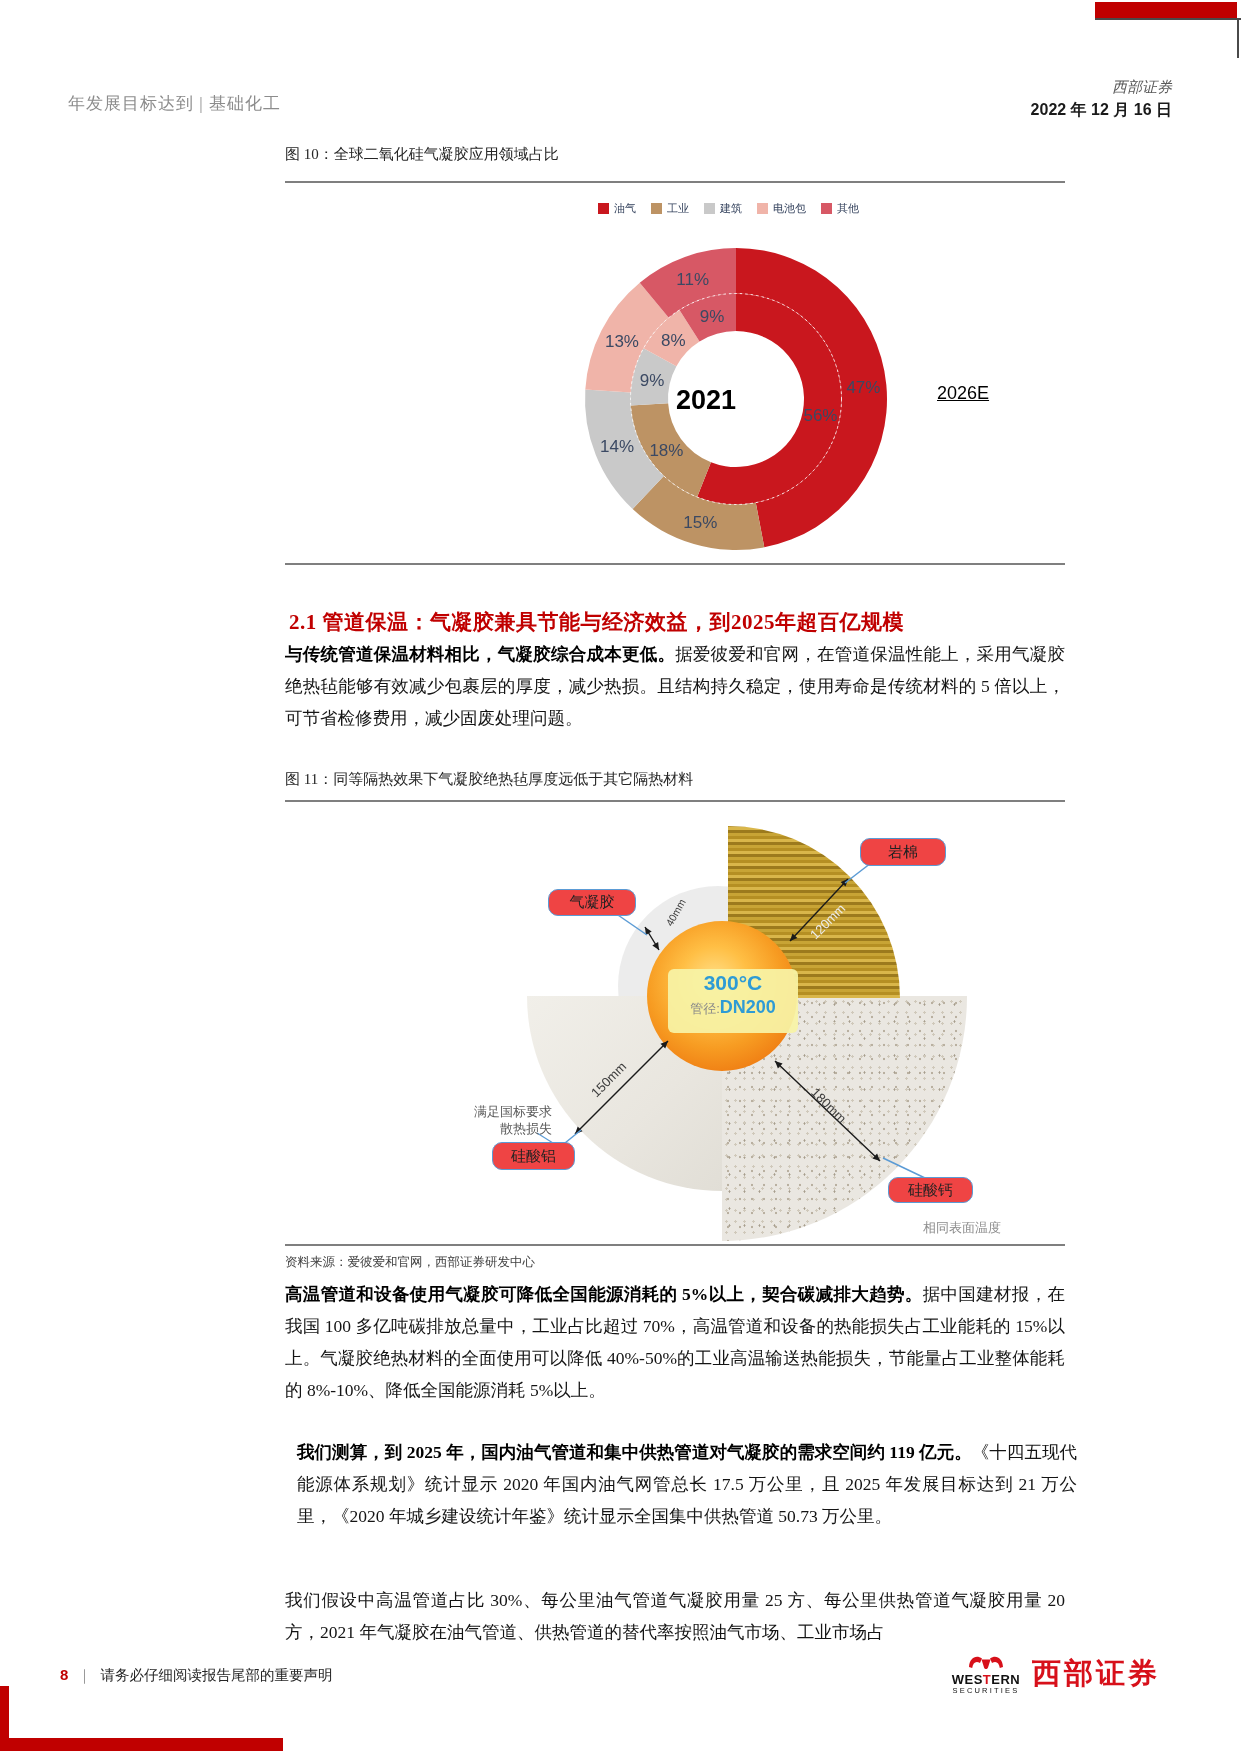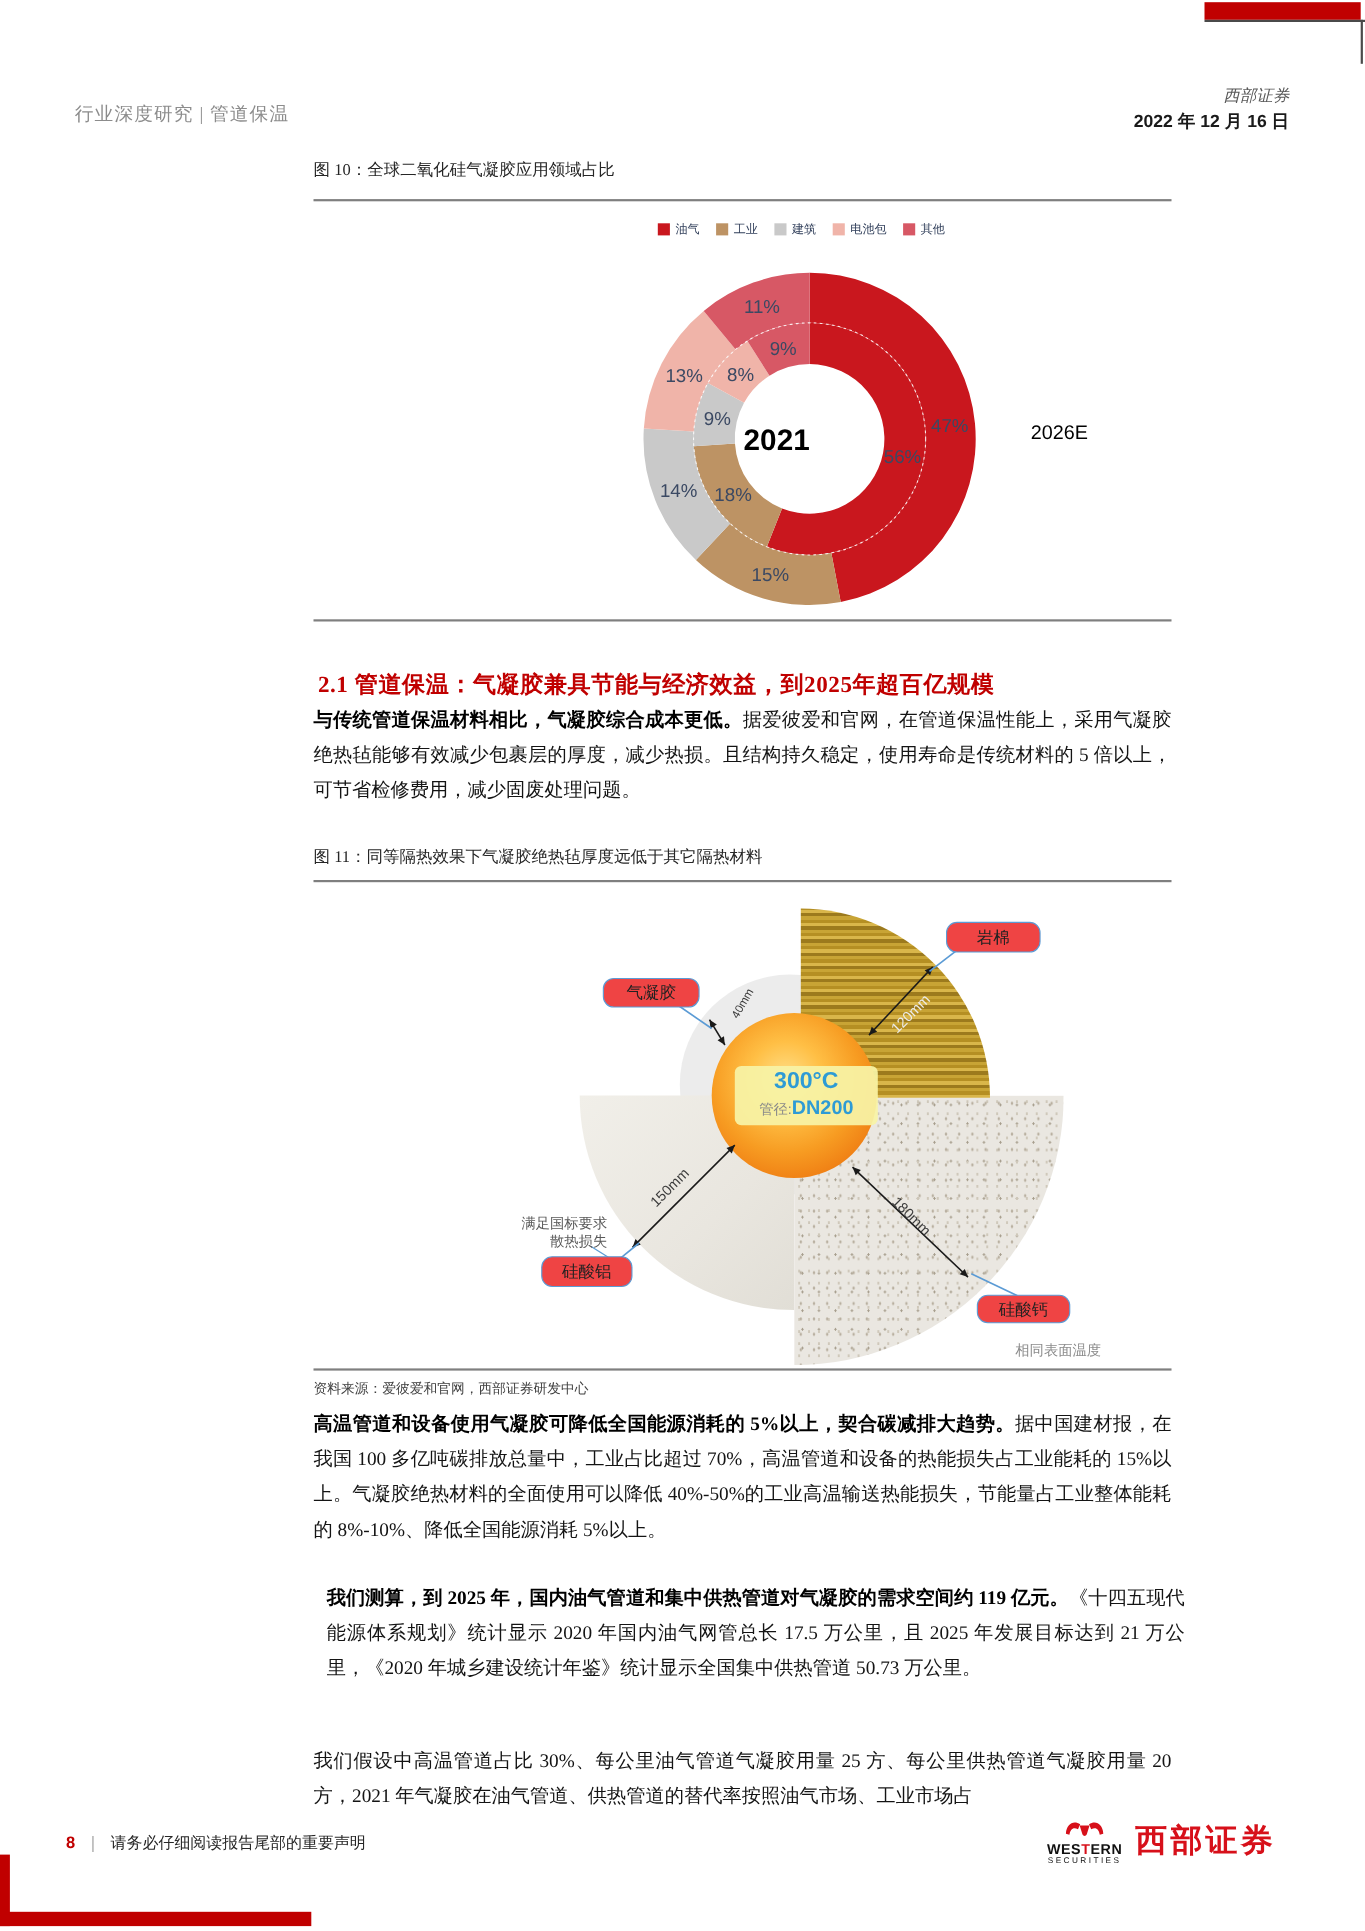--- a/index.html
+++ b/index.html
@@ -17,21 +17,21 @@
   
   .col{left:285px;width:780px;}
   .fig-title{font-size:15px;color:#262626;}
   .rule{height:2px;background:#7f7f7f;}
   
   .legend{display:flex;gap:15px;align-items:center;font-family:"Liberation Sans",sans-serif;}
   .legend .item{display:flex;align-items:center;gap:5px;font-size:11px;color:#33415c;}
   .legend .sw{width:11px;height:11px;display:inline-block;}
   .donut-center{font-size:27px;font-weight:bold;color:#000;text-align:left;
                 font-family:"Liberation Sans",sans-serif;}
-  .donut-outer-label{font-size:18px;color:#000;font-family:"Liberation Sans",sans-serif;}
+  .donut-outer-label{font-size:18px;color:#000;font-family:"Liberation Sans",sans-serif;text-decoration:underline;}
   .src{font-size:12.5px;color:#404040;}
   .sec-heading{font-size:21px;font-weight:bold;color:#c00000;letter-spacing:0.5px;}
   .para{font-size:17.5px;line-height:32px;text-align:justify;color:#141414;}
   .para b{color:#000;}
   
   .fig11box{background:#fff;border-bottom:2px solid #7f7f7f;}
   .sector{position:absolute;}
   .gray-circle{left:333px;top:80px;width:200px;height:200px;border-radius:50%;
                background:radial-gradient(circle at 40% 35%,#ececec 55%,#dcdcdb 100%);}
   .fibrous{left:242px;top:190px;width:195px;height:195px;border-radius:0 0 0 100%;
@@ -39,21 +39,21 @@
   .speckled{left:437px;top:190px;width:245px;height:245px;border-radius:0 0 100% 0;
             background-color:#eae7e1;
             background-image:radial-gradient(#b9b0a0 1px,transparent 1.4px),
                              radial-gradient(#cfc8ba 1px,transparent 1.3px),
                              radial-gradient(#a79e8d .8px,transparent 1.2px);
             background-size:12px 14px,9px 11px,15px 17px;}
   .gold{left:443px;top:20px;width:172px;height:172px;border-radius:0 100% 0 0;
         background:repeating-linear-gradient(0deg,#d9b64a 0 3px,#b58f23 3px 6px,#c8a435 6px 9px,#9c7a1d 9px 12px);}
   .fire{left:362px;top:115px;width:150px;height:150px;border-radius:50%;
         background:radial-gradient(circle at 45% 40%,#ffe08a 0%,#ffbf45 28%,#f79c22 55%,#ef7d13 78%,#e66a0f 100%);}
-  .firebox{left:383px;top:163px;width:130px;height:54px;background:rgba(248,243,166,.93);
+  .firebox{left:383px;top:163px;width:130px;height:64px;background:rgba(248,243,166,.93);
            border-radius:6px;text-align:center;font-family:"Liberation Sans",sans-serif;}
   .firebox .t1{font-size:21px;font-weight:bold;color:#2e9bd5;line-height:27px;}
   .firebox .t2{font-size:13px;color:#8a8a8a;line-height:22px;}
   .firebox .t2 b{font-size:18px;color:#2e9bd5;}
   .callout{border:1.5px solid #5b9bd5;border-radius:10px;background:#ef4444;display:flex;
            align-items:center;justify-content:center;font-size:15px;color:#222;}
   .dim{font-size:13px;color:#3c3c3c;font-family:"Liberation Sans",sans-serif;white-space:nowrap;}
   .dim.small{font-size:10.5px;}
   .dim.light{color:#ececec;}
   .note{font-size:13px;color:#595959;line-height:17px;text-align:right;}
@@ -72,21 +72,21 @@
   .corner-h{left:0;top:1738px;width:283px;height:13px;background:#c00000;}
 </style>
 </head>
 <body>
 
 <div class="page">
 
   <div class="abs hdr-redbar"></div>
   <div class="abs hdr-rule"></div>
   <div class="abs hdr-vrule"></div>
-  <div class="abs breadcrumb">行业深度研究 | 管道保温</div>
+  <div class="abs breadcrumb">年发展目标达到 | 基础化工</div>
   <div class="abs hdr-brand">西部证券</div>
   <div class="abs hdr-date">2022 年 12 月 16 日</div>
 
   <section class="abs col" style="top:145px;height:420px;">
     <div class="fig-title">图 10：全球二氧化硅气凝胶应用领域占比</div>
     <div class="abs rule" style="left:0;top:36px;width:780px;"></div>
     <div class="abs legend" style="left:313px;top:56px;" id="legend10">
         <span class="item">
           <span class="sw" style="background: rgb(201, 23, 30);"></span>
           <span>油气</span>

